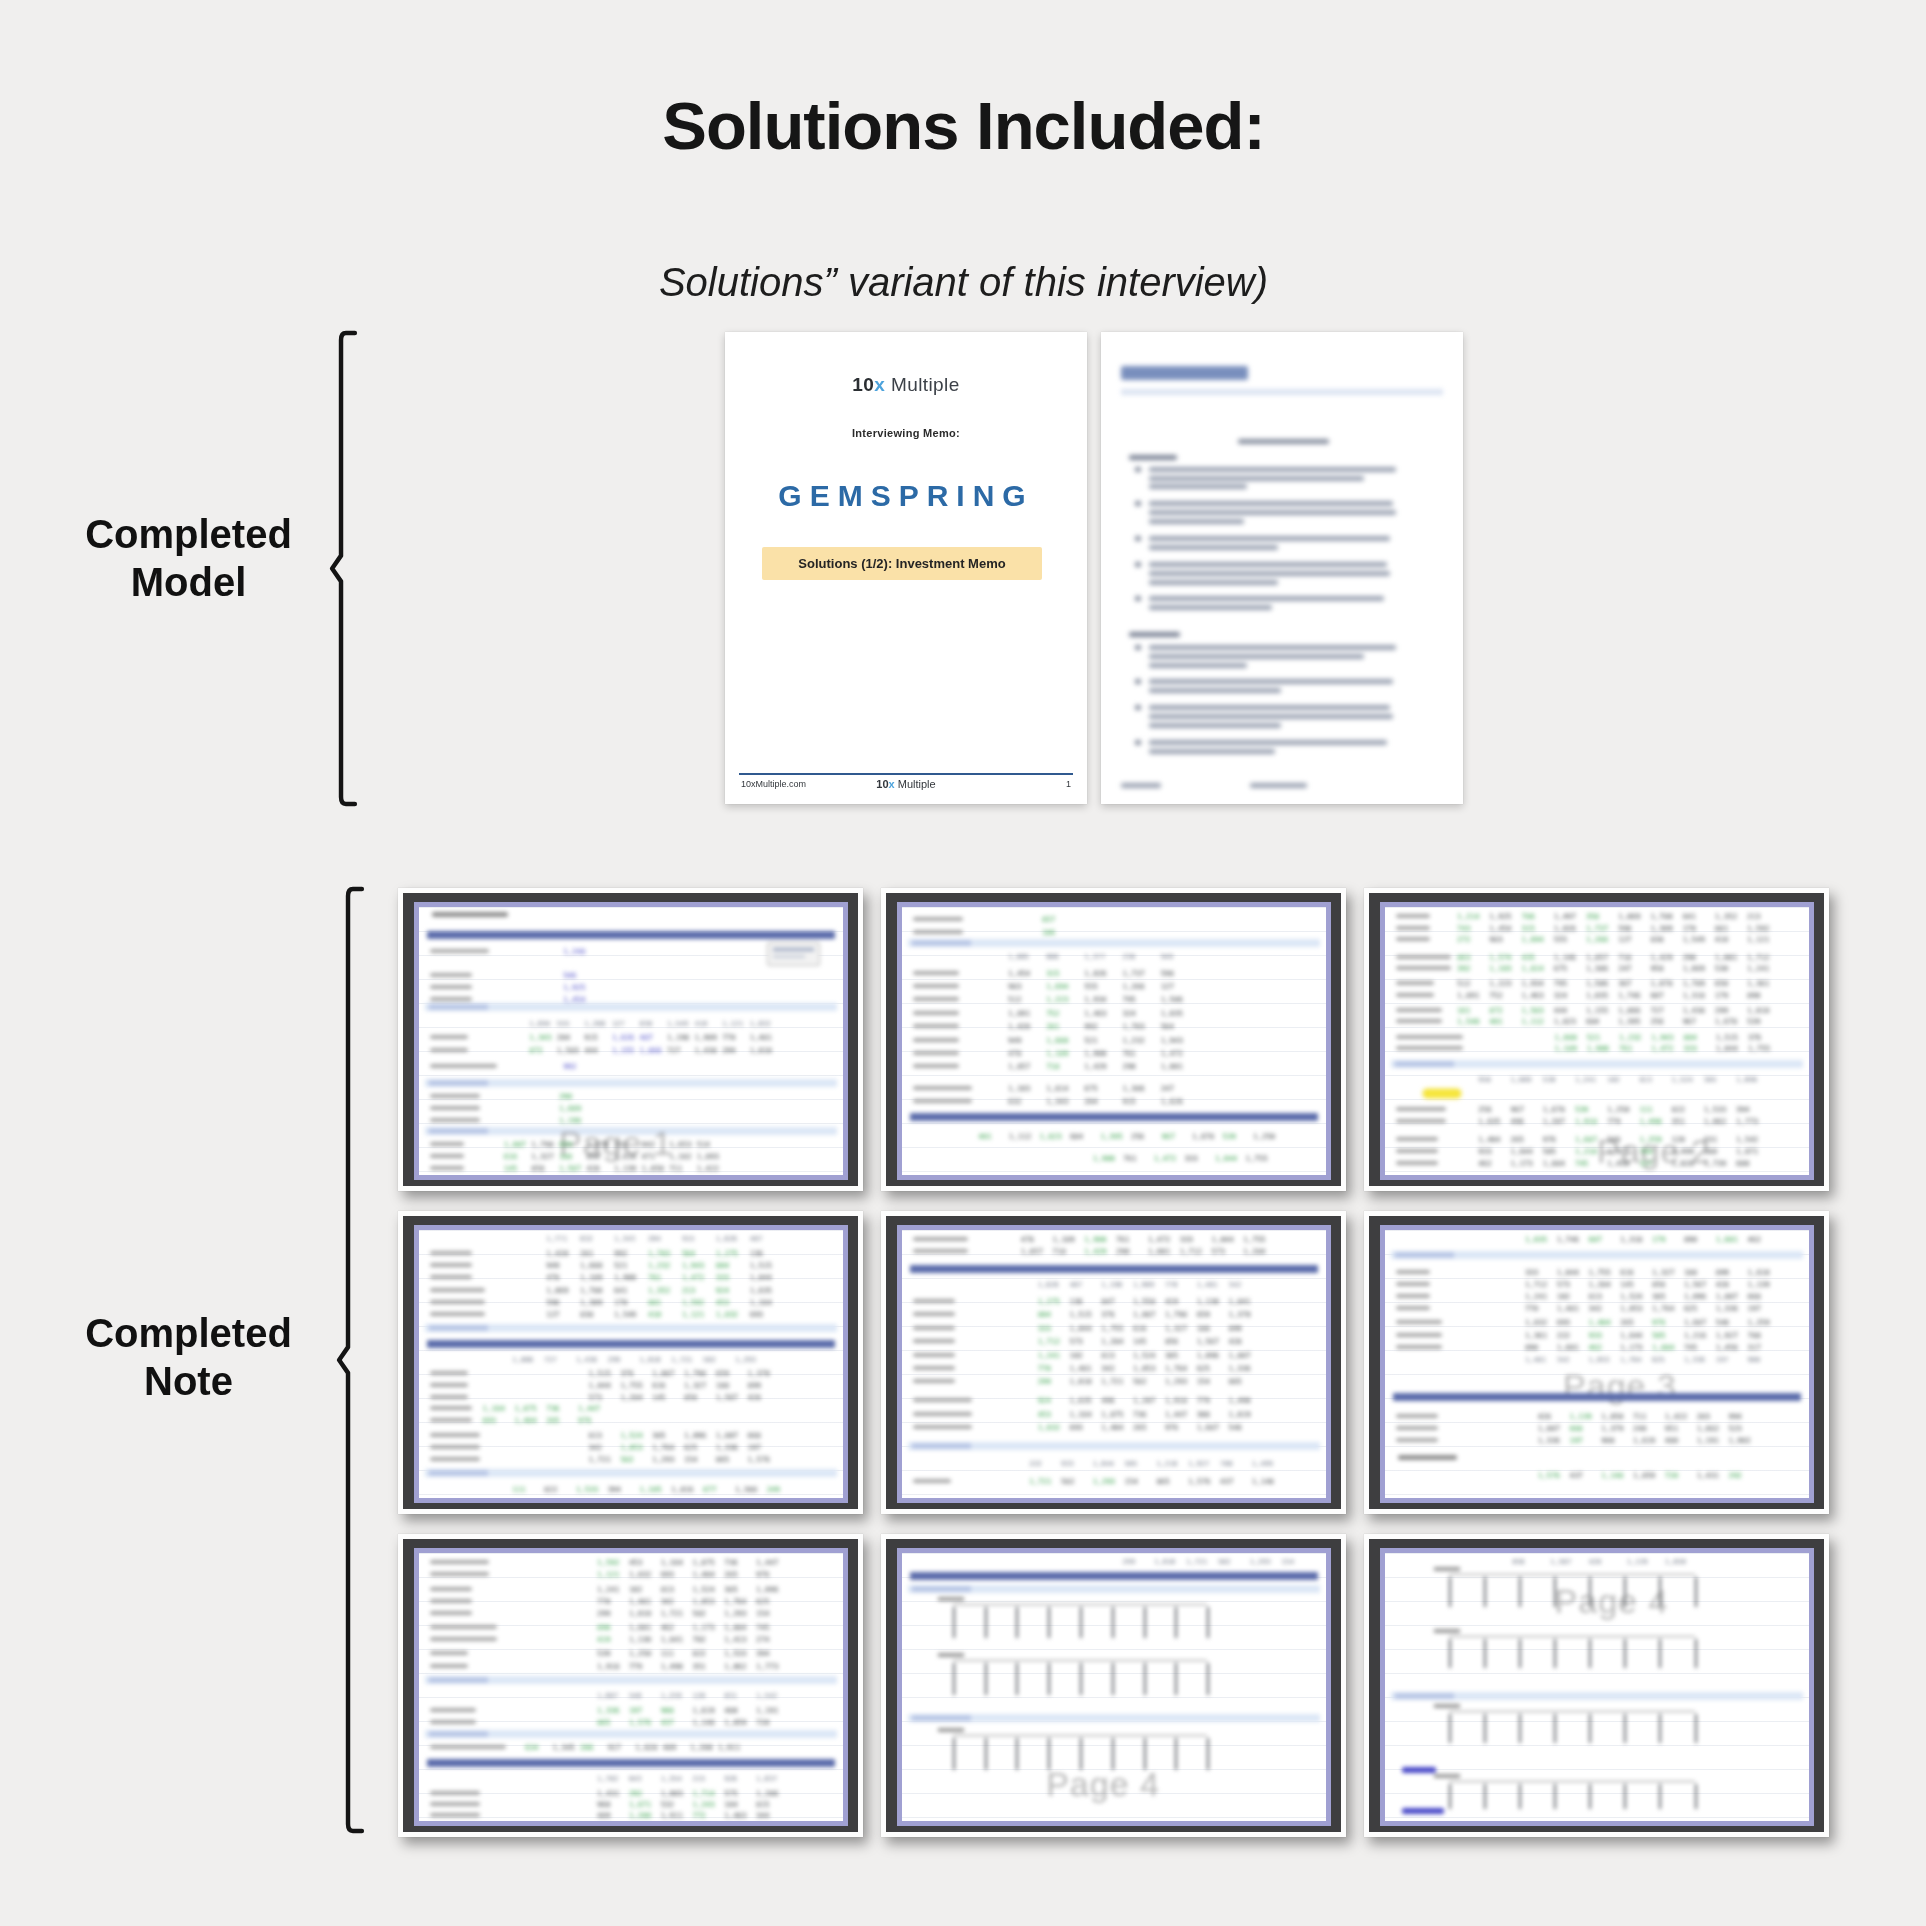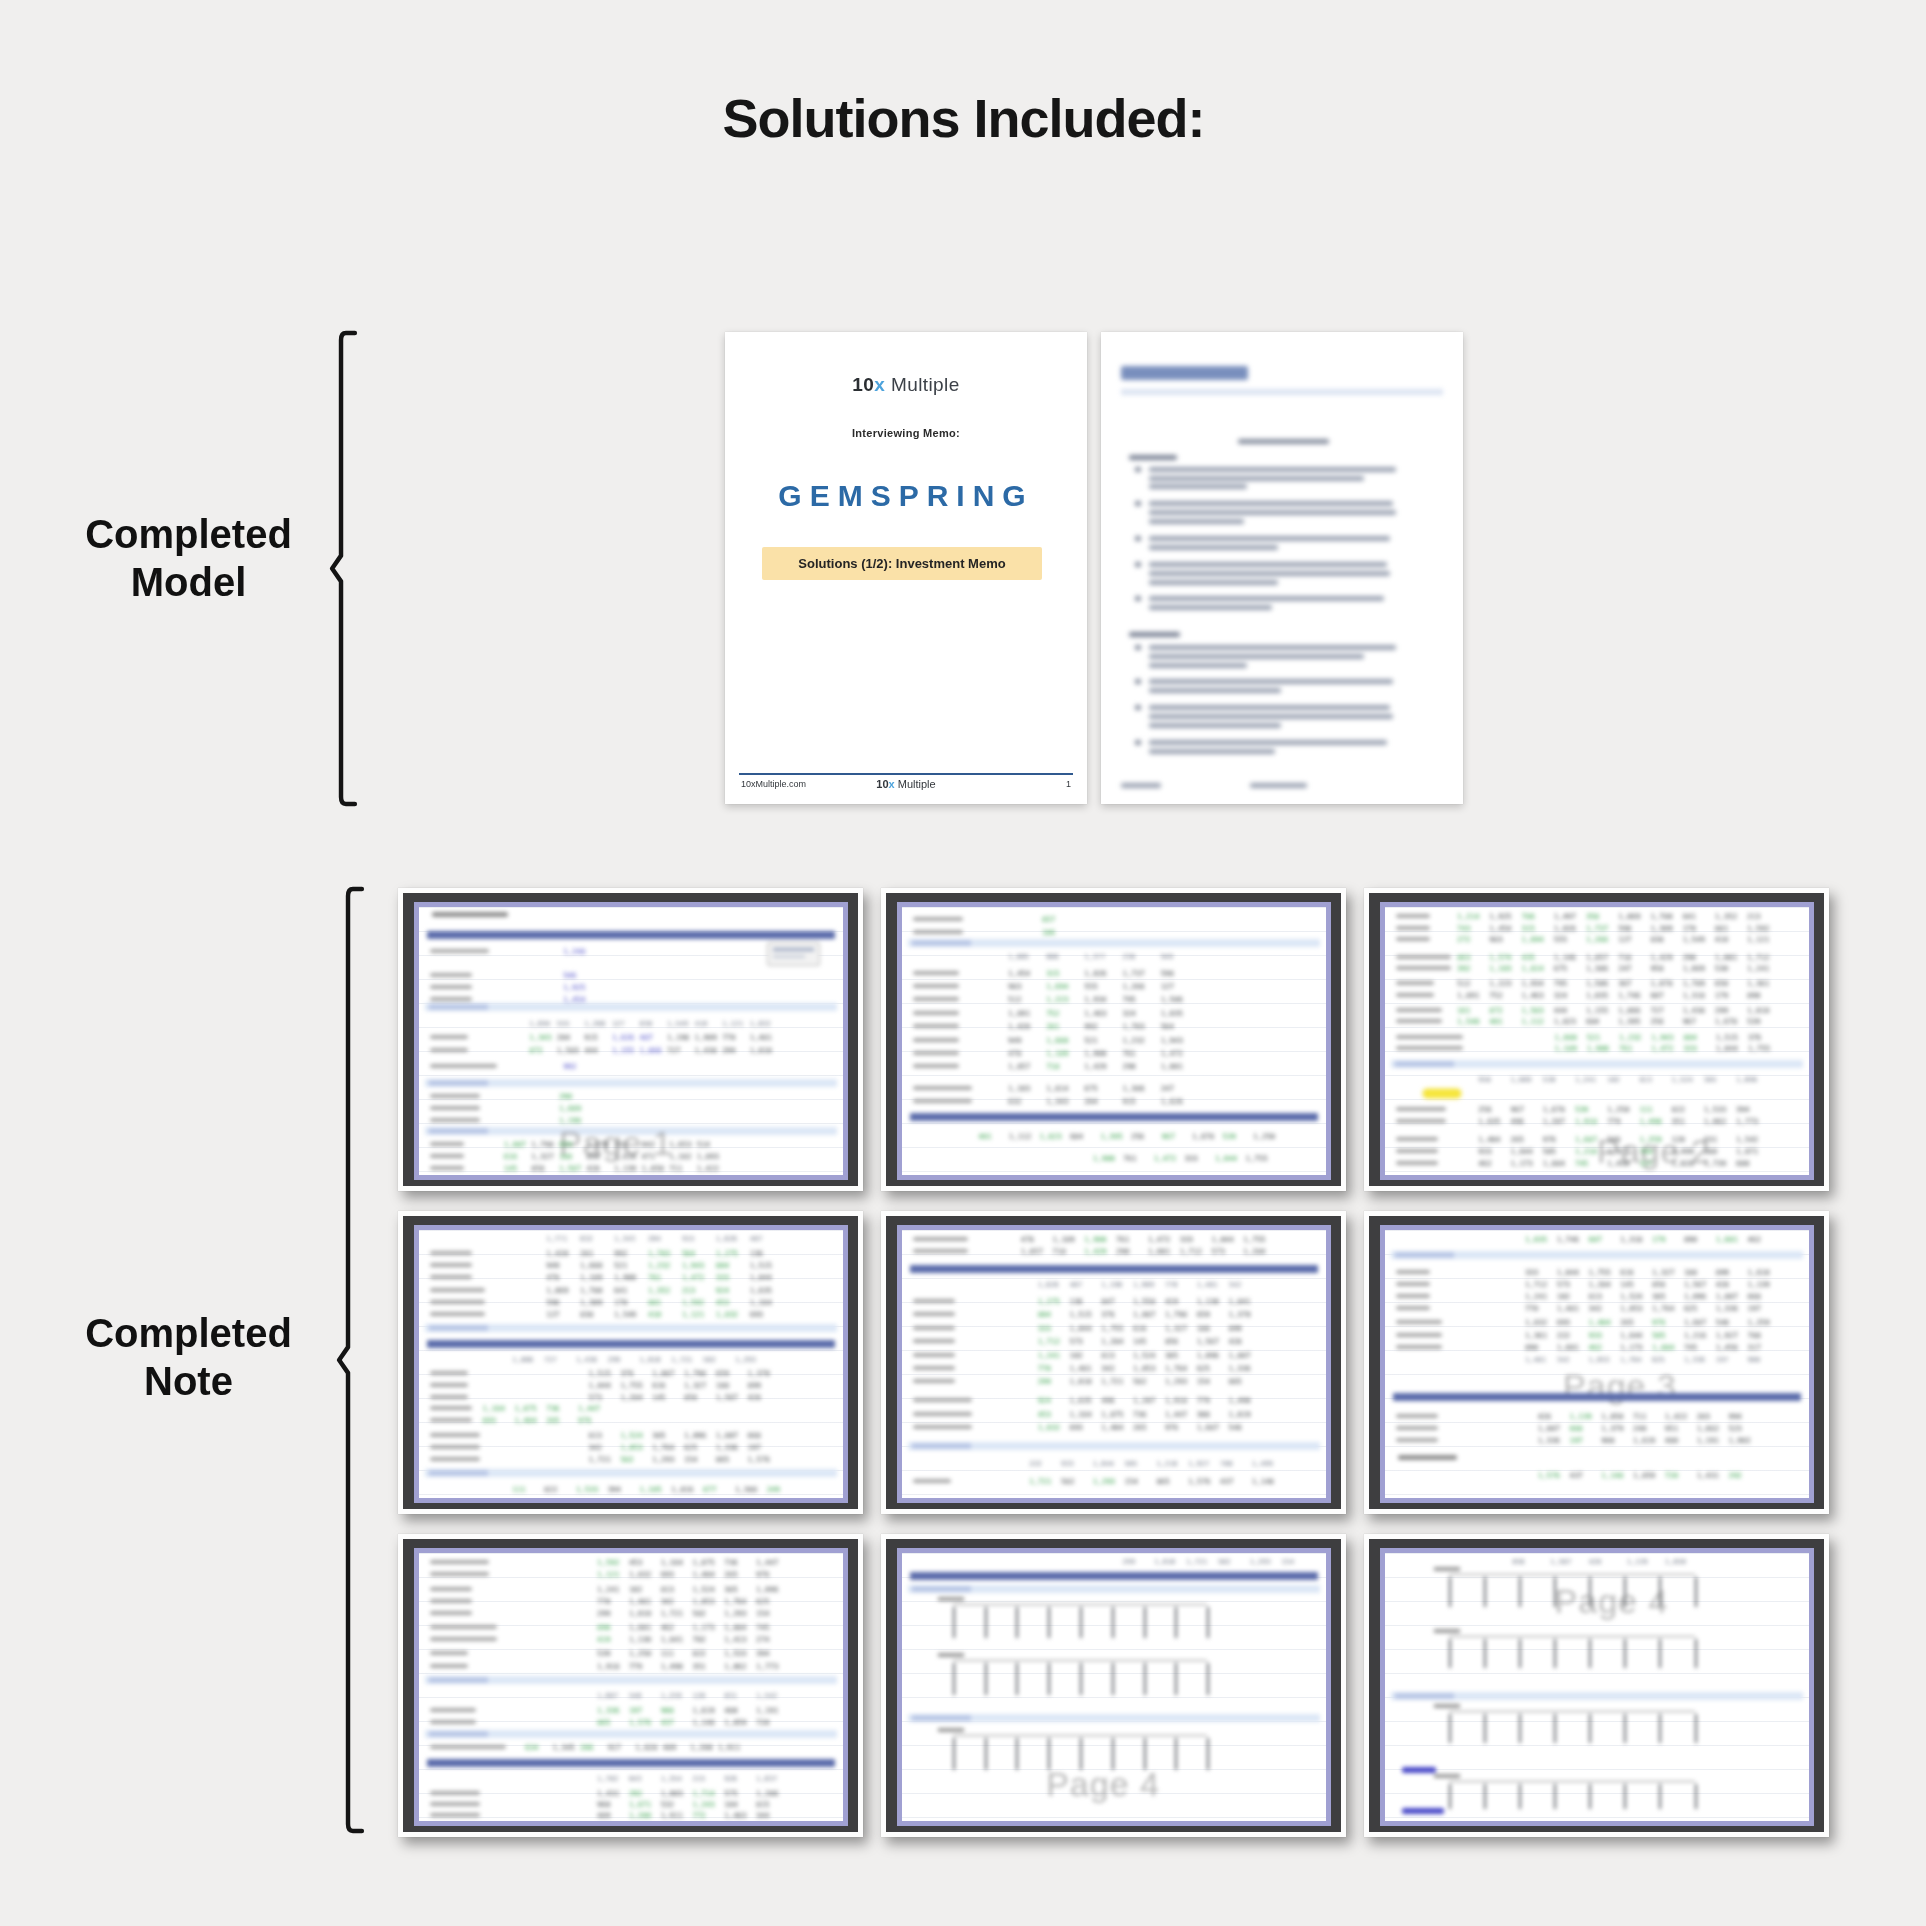--- a/index.html
+++ b/index.html
@@ -7,21 +7,21 @@
     width:1927px;height:1927px;position:relative;overflow:hidden;
     background:#f0efee;
     font-family:"Liberation Sans","DejaVu Sans",sans-serif;
     color:#141414;
   }
   .abs{position:absolute;}
 
   
   .title{
     left:0;right:0;top:87px;text-align:center;
-    font-size:54px;font-weight:bold;letter-spacing:-1px;color:#161616;
+    font-size:67px;font-weight:bold;letter-spacing:-1px;color:#161616;
   }
   .subtitle{
     left:0;right:0;top:206px;text-align:center;
     font-size:40px;font-style:italic;color:#1d1d1d;line-height:51px;
   }
 
   
   .sec-label{
     width:297px;text-align:center;font-size:40px;font-weight:bold;
     line-height:48px;color:#111;
@@ -90,20 +90,21 @@
   .m-comb{position:absolute;border-top:1.5px solid #8a8a8a;}
   .m-comb:before{content:"";position:absolute;left:-6%;top:-8px;width:26px;height:4px;background:#9a9a9a;}
   .m-comb i{position:absolute;top:2px;width:2px;height:78%;background:#5f6368;}
 </style>
 </head>
 <body>
 
 <div class="abs title">Solutions Included:</div>
 <div class="abs subtitle">
   <br>
+  <span>Solutions” variant of this interview)</span>
 </div>
 
 <div class="abs sec-label" style="left:40px;top:510px;">
   <div>Completed</div>
   <div>Model</div>
 </div>
 
 <svg class="abs" style="left:328px;top:330px;" width="30" height="477" viewBox="0 0 30 482">
   <path class="bracket" d="M27 3 H18 Q13 3 13 10 V228 L4 241 L13 254 V472 Q13 479 18 479 H27"></path>
 </svg>

